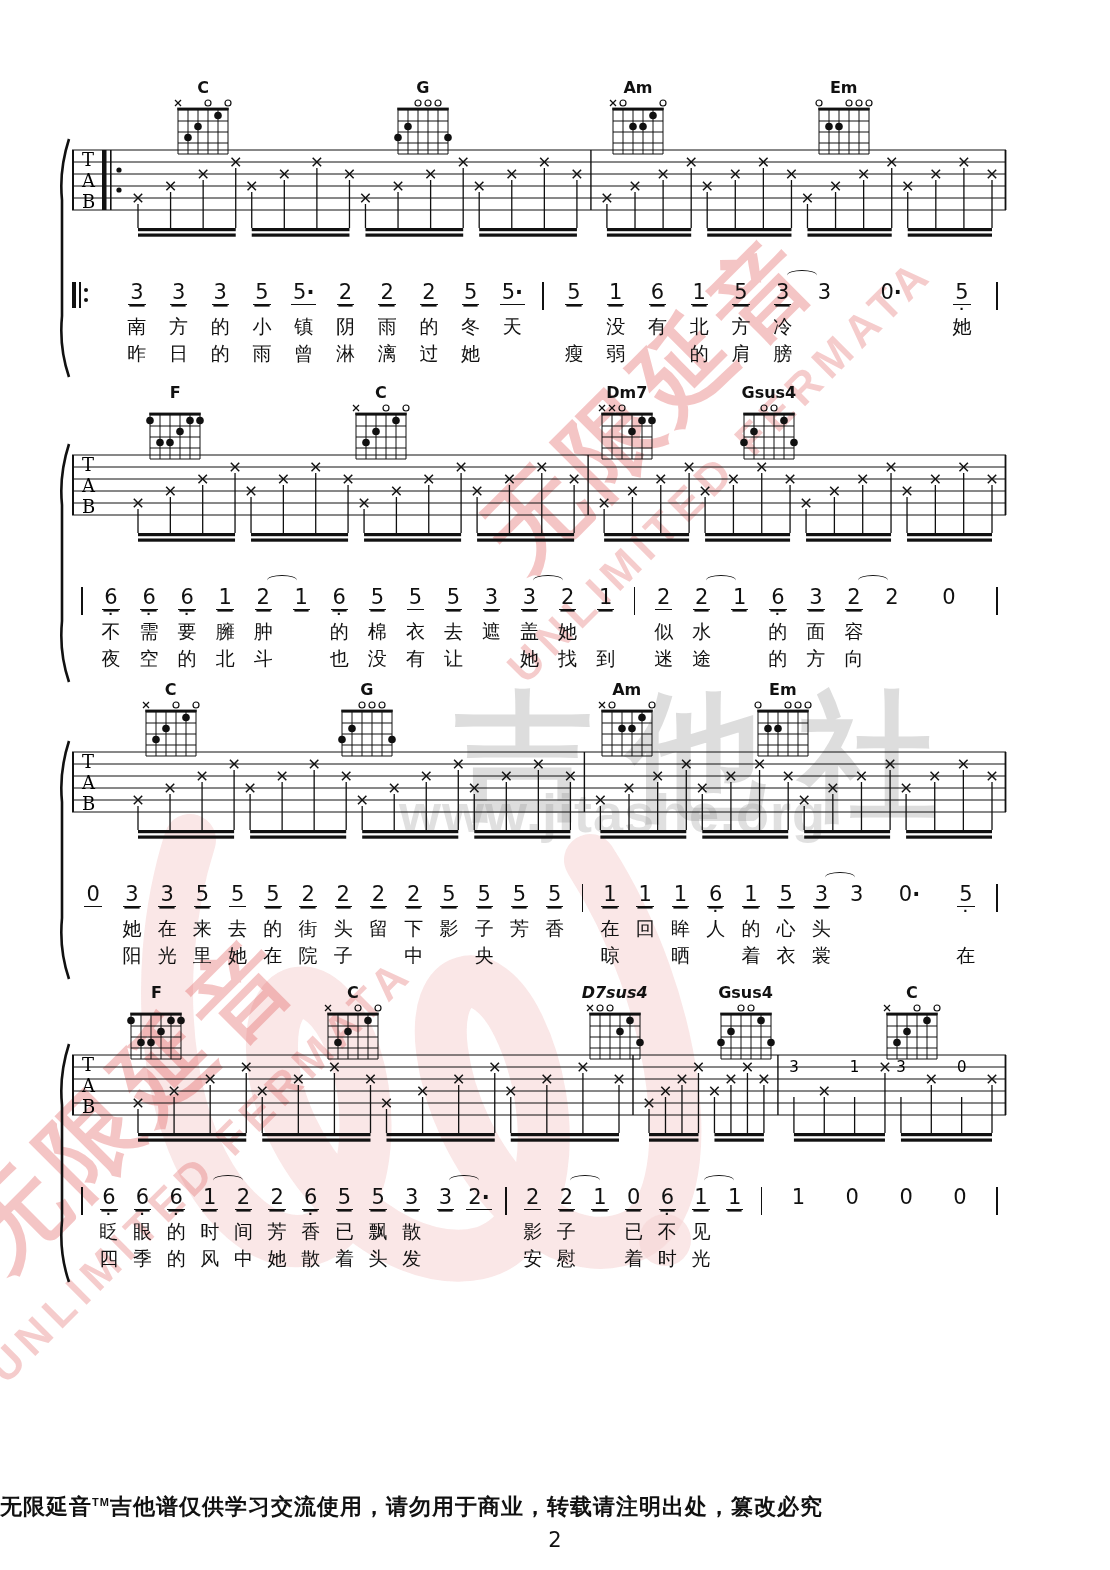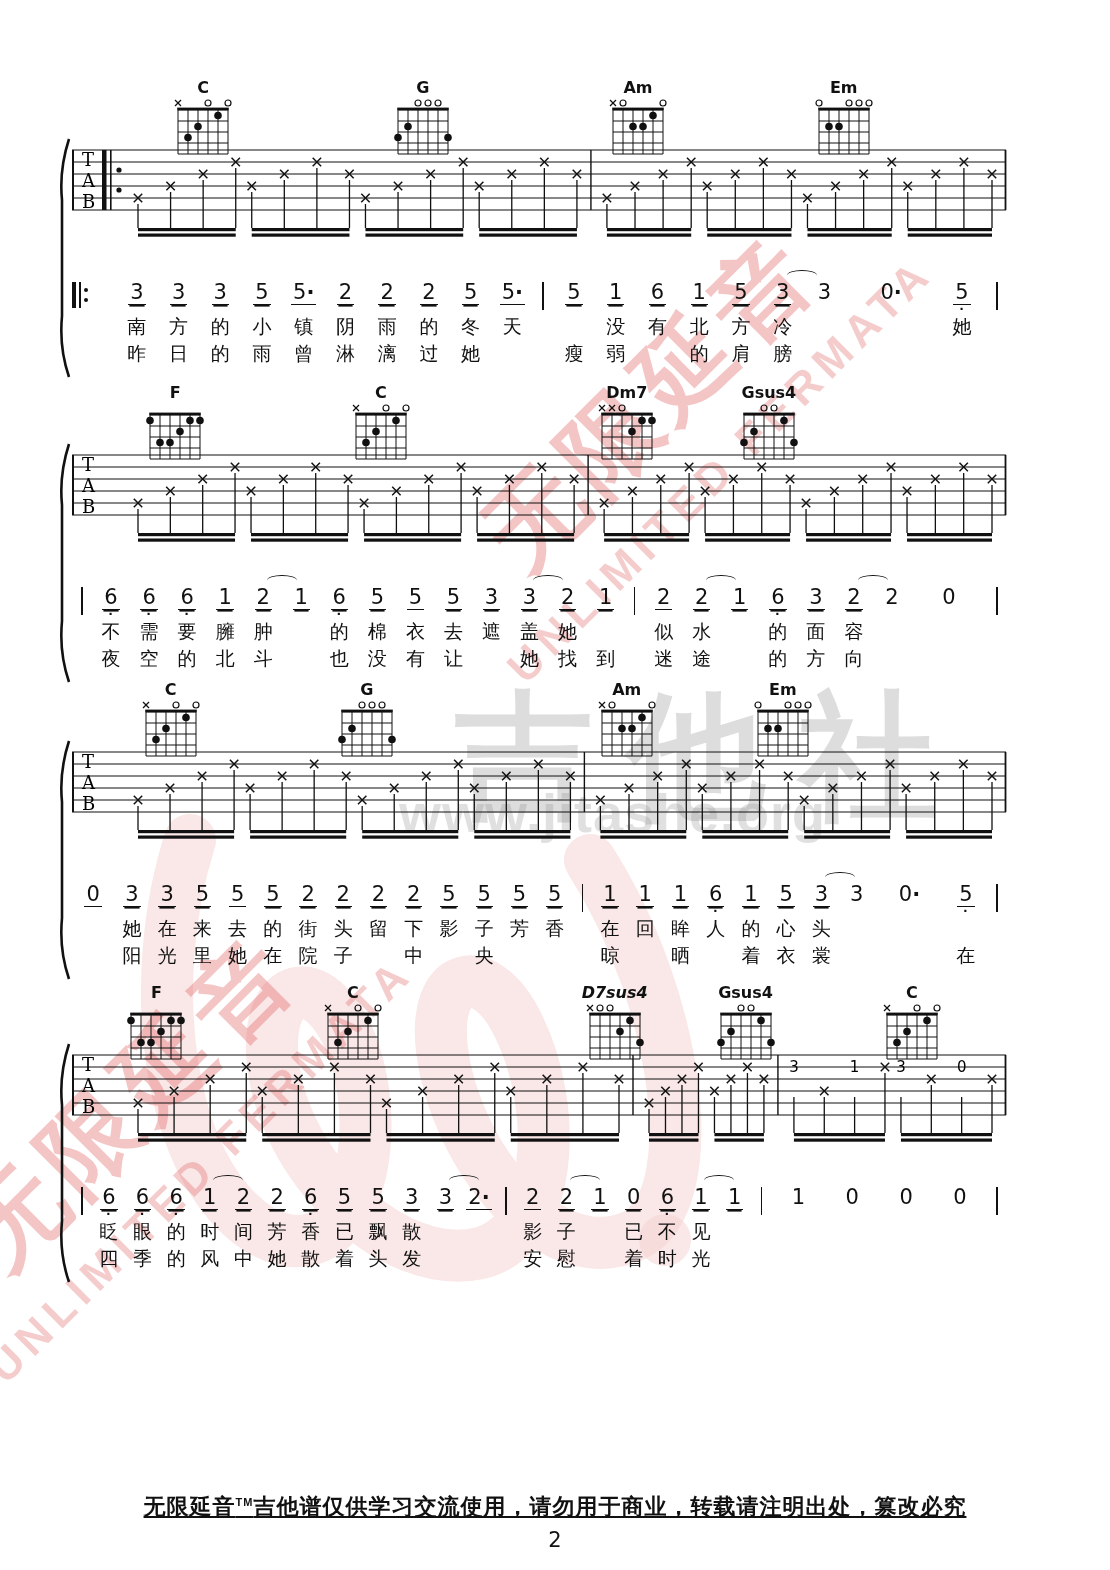--- a/index.html
+++ b/index.html
@@ -36,22 +36,22 @@
   .odot{height:8px;line-height:7px;font-size:15px;font-weight:700;}
   .slur{position:absolute;left:60%;top:-10px;width:30px;height:10px;
         border-top:1.7px solid #111;border-radius:50% 50% 0 0;}
   .ly{height:27px;line-height:27px;font-size:19px;white-space:nowrap;}
   .rep{display:flex;align-items:center;justify-content:flex-start;gap:3px;height:26px;margin-top:2px;}
   .rep .tk{width:4px;height:26px;background:#111;}
   .rep .tn{width:1.6px;height:26px;background:#111;}
   .rep .dots{display:flex;flex-direction:column;gap:6px;}
   .rep .dots i{width:4px;height:4px;border-radius:50%;background:#111;}
   
-  .footer{position:absolute;left:0;right:0;top:1492px;text-align:center;z-index:1;
-          font-size:22px;font-weight:700;letter-spacing:1px;text-decoration:underline;}
+  .footer{position:absolute;left:0;right:0;top:1492px;text-align:left;z-index:1;
+          font-size:22px;font-weight:700;letter-spacing:1px;}
   .footer sup{font-size:11px;font-weight:700;}
   .pagenum{position:absolute;left:0;right:0;top:1528px;text-align:center;z-index:1;
            font-size:21px;font-family:"DejaVu Sans",sans-serif;}
 </style>
 </head>
 <body>
 
 <div class="page">
 
   <svg class="wm-logo" width="600" height="490" viewBox="0 0 600 490">

